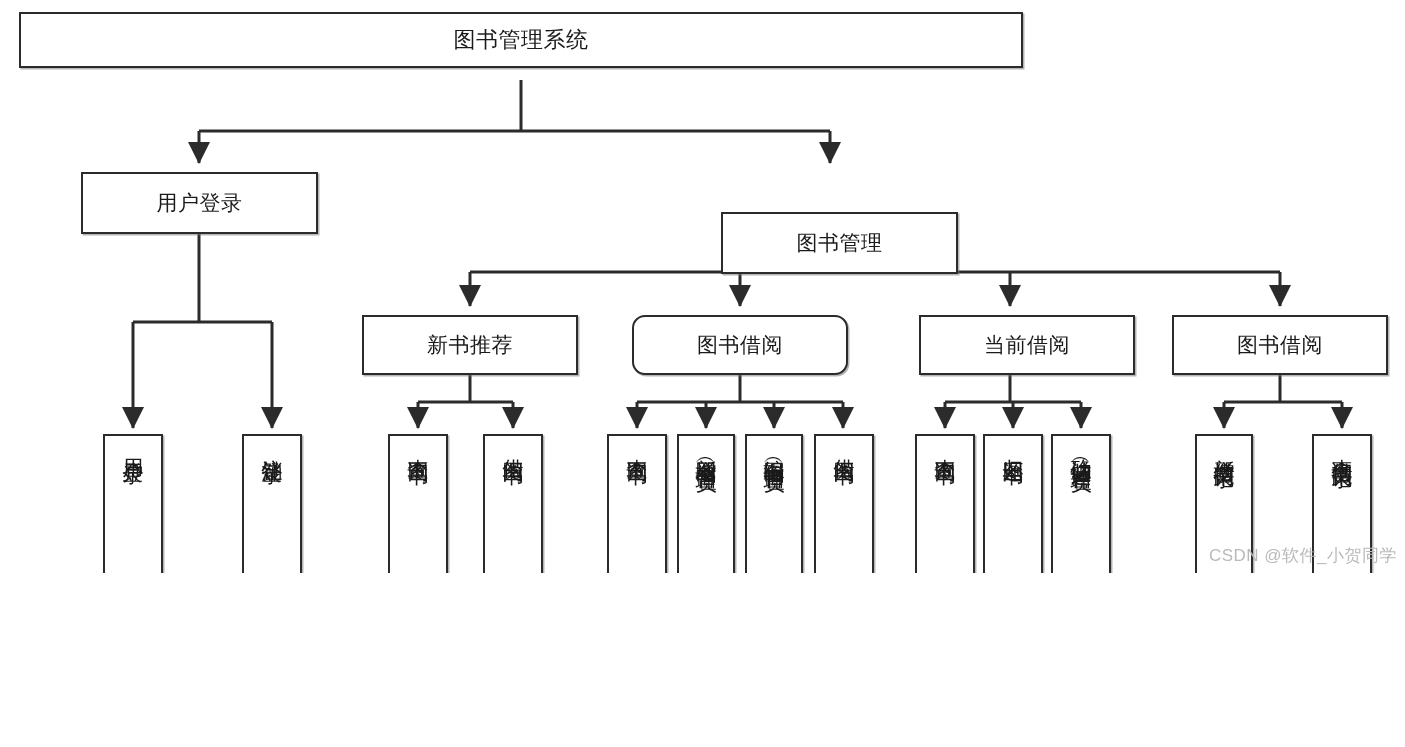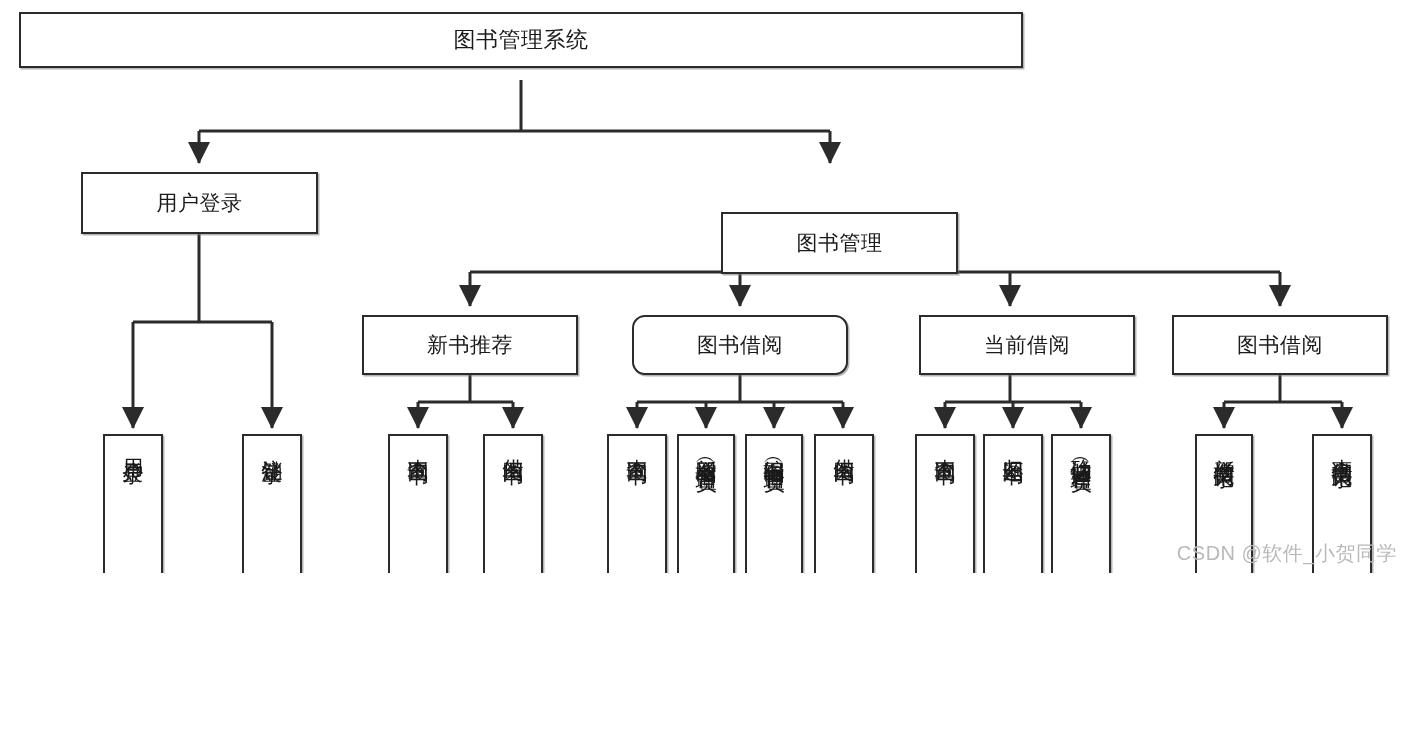--- a/index.html
+++ b/index.html
@@ -60,21 +60,21 @@
     font-size: 21px;
     line-height: 1.05;
     letter-spacing: 2px;
     margin-top: 6px;
     white-space: nowrap;
   }
   .watermark {
     position: absolute;
     right: 8px;
     bottom: 6px;
-    font-size: 20px;
+    font-size: 17px;
     color: #b9b9b9;
     letter-spacing: 0.5px;
     user-select: none;
   }
 </style>
 </head>
 <body>
 
 <div id="canvas">
 

